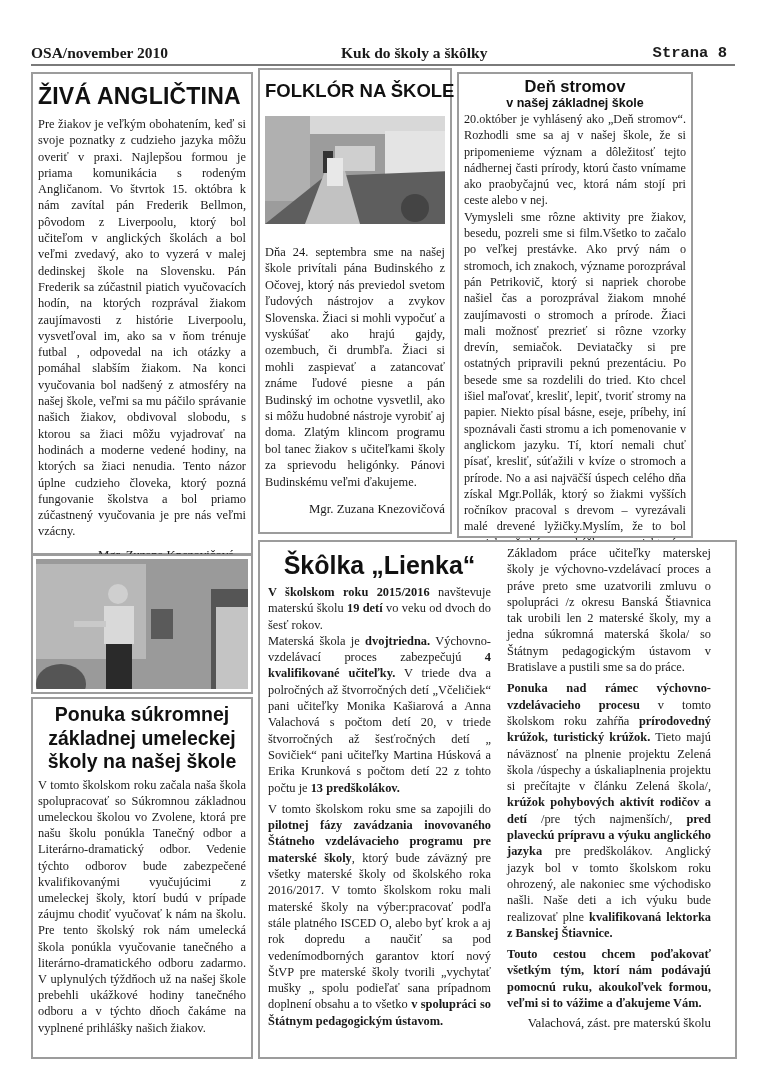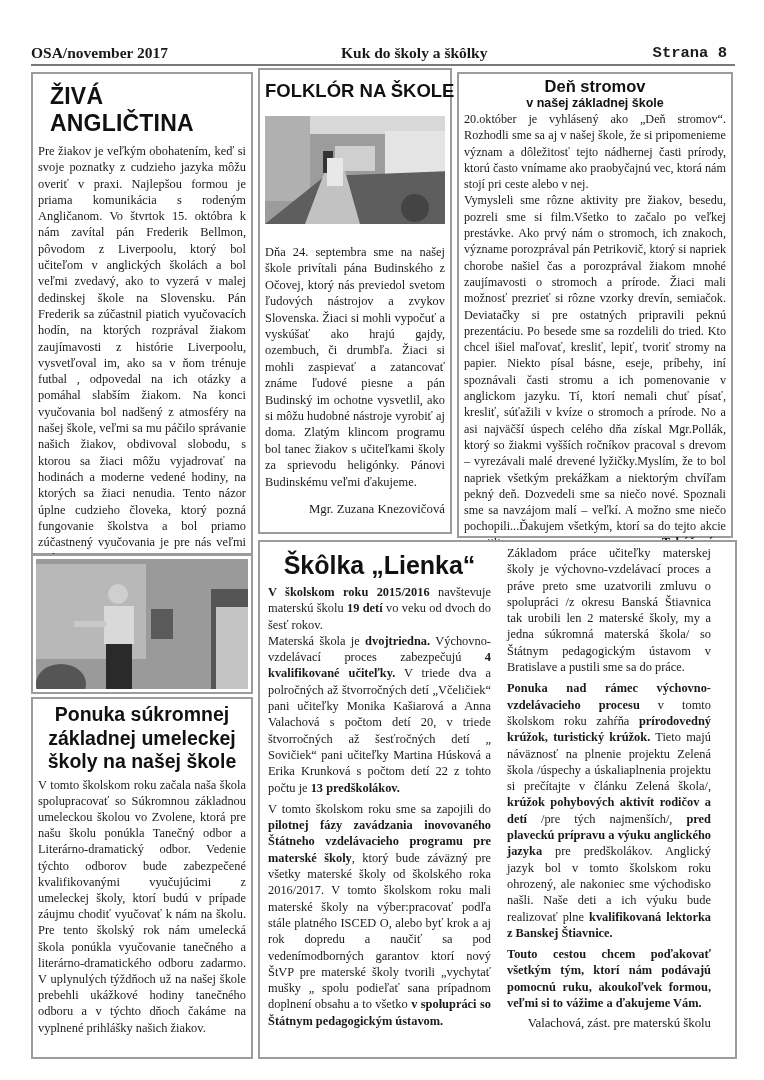--- a/index.html
+++ b/index.html
@@ -22,36 +22,36 @@
   .sign { text-align: right; font-size: 12.8px; margin-top: 4px; }
   .bold { font-weight: bold; }
 
   .photo { background: #6d6d6d; position: relative; overflow: hidden; }
 
   
   #b-anglictina { left: 31px; top: 72px; width: 222px; height: 483px; }
   #b-anglictina-photo { left: 31px; top: 554px; width: 222px; height: 140px; }
   #b-ponuka { left: 31px; top: 697px; width: 222px; height: 362px; }
   #b-folklor { left: 258px; top: 68px; width: 194px; height: 466px; }
-  #b-stromov { left: 457px; top: 72px; width: 276px; height: 466px; }
+  #b-stromov { left: 457px; top: 72px; width: 236px; height: 466px; }
   #b-skolka { left: 258px; top: 540px; width: 239px; height: 519px; border-right: none; }
   #b-skolka2 { left: 497px; top: 540px; width: 240px; height: 519px; border-left: none; }
 </style>
 </head>
 <body>
 
 <div class="header">
-  <span class="h-left">OSA/november 2017</span>
+  <span class="h-left">OSA/november 2010</span>
   <span class="h-center">Kuk do školy a škôlky</span>
   <span class="h-right">Strana 8</span>
 </div>
 
 <div class="box" id="b-anglictina">
   <div class="box-inner">
-    <div class="title-sans" style="font-size:23px; margin-top:9px; margin-left:12px; letter-spacing:0.2px;">ŽIVÁ ANGLIČTINA</div>
+    <div class="title-sans" style="font-size:23px; margin-top:9px; margin-left:0; letter-spacing:0.2px;">ŽIVÁ ANGLIČTINA</div>
     <div class="body-text" style="margin-top:6px; font-size:12.4px; line-height:16.3px;">Pre žiakov je veľkým obohatením, keď si svoje poznatky z cudzieho jazyka môžu overiť v praxi. Najlepšou formou je priama komunikácia s rodeným Angličanom.  Vo štvrtok 15. októbra k nám zavítal pán Frederik Bellmon, pôvodom z Liverpoolu, ktorý bol učiteľom v anglických školách a bol veľmi zvedavý, ako to vyzerá v malej dedinskej škole na Slovensku. Pán Frederik sa zúčastnil piatich vyučovacích hodín, na ktorých rozprával žiakom zaujímavosti z histórie Liverpoolu, vysvetľoval im, ako sa v ňom trénuje futbal , odpovedal na ich otázky a pomáhal slabším žiakom. Na konci vyučovania bol nadšený z atmosféry na našej škole, veľmi sa mu páčilo správanie našich žiakov, obdivoval slobodu, s ktorou sa žiaci môžu vyjadrovať na hodinách a moderne vedené hodiny, na ktorých sa žiaci nenudia. Tento názor úplne cudzieho človeka, ktorý pozná fungovanie školstva a bol priamo zúčastnený vyučovania je pre nás veľmi vzácny.</div>
     <div class="sign" style="margin-top:8px; margin-right:12px;">Mgr. Zuzana Knezovičová</div>
   </div>
 </div>
 <div class="box" id="b-anglictina-photo">
   <div class="photo" style="margin:3px; height:130px; background:#8a8a8a;">
     <svg width="214" height="130" viewBox="0 0 214 130">
       <rect x="0" y="0" width="214" height="130" fill="#9a9a9a"></rect>
       <rect x="0" y="5" width="110" height="95" fill="#b8b8b8"></rect>
       <rect x="175" y="30" width="39" height="100" fill="#555"></rect>

